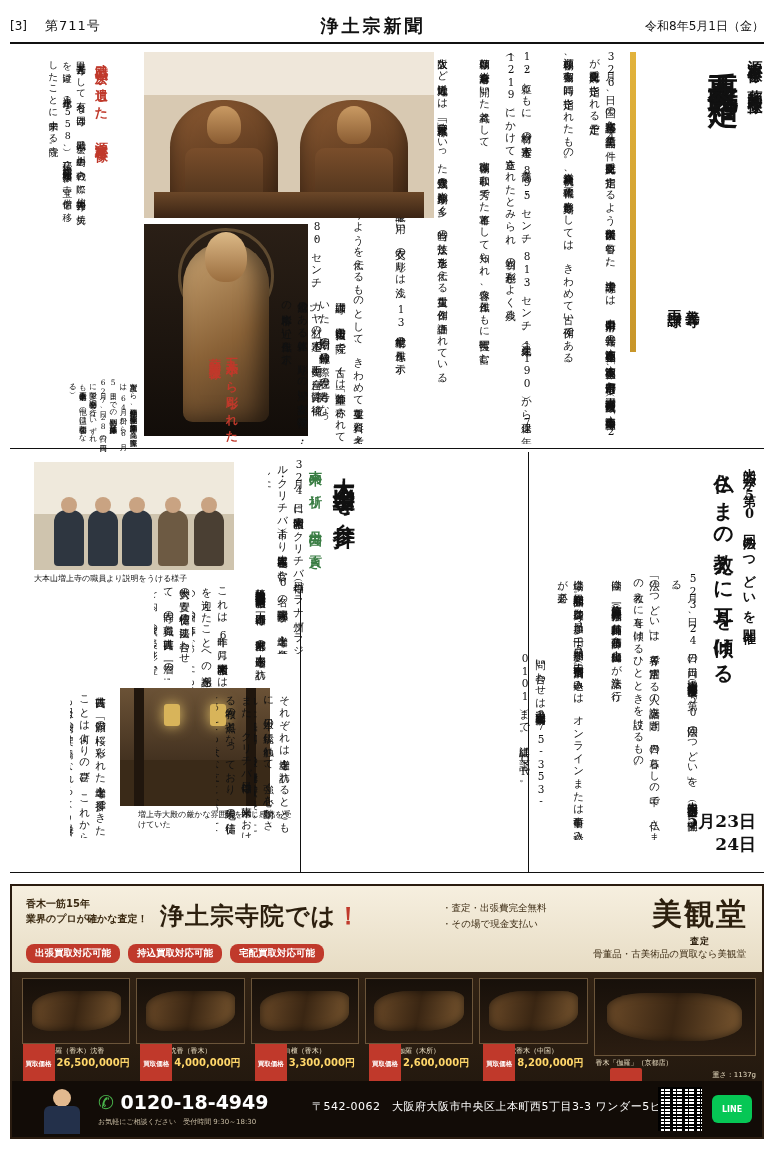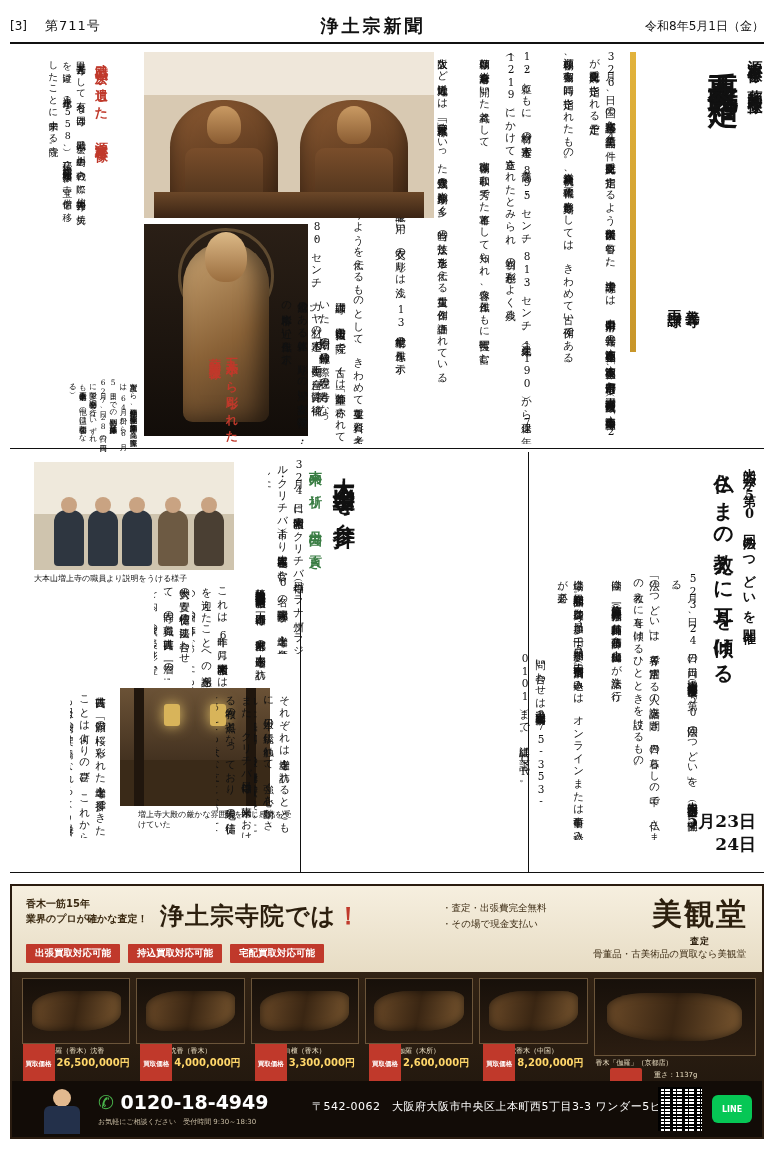--- a/index.html
+++ b/index.html
@@ -197,21 +197,21 @@
   }
   .ad-top { position:absolute; left:0; top:0; width:100%; height:86px;
     background:linear-gradient(#f6efdf,#e7dcc4); color:#3b2a12; }
   .ad-kohboku { position:absolute; left:14px; top:10px; font-size:10px; line-height:1.5; font-weight:bold; }
   .ad-bigtext { position:absolute; left:148px; top:14px; font-size:24px; font-weight:bold; letter-spacing:1px; color:#2c1f0e; }
   .ad-bigtext .ex { color:#c0392b; }
   .ad-bullets { position:absolute; left:430px; top:14px; font-size:9.5px; line-height:1.7; }
   .ad-brand { position:absolute; right:14px; top:8px; font-size:30px; font-weight:bold; letter-spacing:2px; color:#2c1f0e; }
   .ad-brand small { font-size:9px; display:block; text-align:center; letter-spacing:1px; }
   .ad-tags { position:absolute; left:14px; top:58px; display:flex; gap:8px; }
-  .ad-tag { background:#c0392b; color:#fff; font-size:9.5px; padding:3px 9px; border-radius:1px; font-weight:bold; }
+  .ad-tag { background:#c0392b; color:#fff; font-size:9.5px; padding:3px 9px; border-radius:8px; font-weight:bold; }
   .ad-note { position:absolute; right:16px; top:62px; font-size:9.5px; color:#3b2a12; }
 
   .ad-items { position:absolute; left:10px; top:92px; width:734px; height:96px; display:flex; gap:6px; }
   .ad-item { flex:1; position:relative; }
   .ad-item.big { flex:1.5; }
   .ad-img {
     height:66px; border:1px solid #6b553a; background:linear-gradient(#17100a,#2b1d11);
     position:relative; overflow:hidden;
   }
   .wood {
@@ -408,21 +408,21 @@
             <div class="wood"></div>
           </div>
         <div class="ad-lbl">沈香木（中国）</div>
         <div class="ad-price"><span class="tag">買取価格</span><span>8,200,000円</span></div>
       </div>
       <div class="ad-item big">
         <div class="ad-img" style="height:78px;">
             <div class="wood" style="border-radius:30% 40% 36% 44%;"></div>
           </div>
         <div class="ad-lbl" style="text-align:left; padding-left:2px;">香木「伽羅」（京都店）</div>
-        <div class="ad-lbl" style="text-align:center; padding-left:2px;">重さ：1137g</div>
+        <div class="ad-lbl" style="text-align:right; padding-left:2px;">重さ：1137g</div>
         <div class="ad-price" style="font-size:12px;"><span class="tag">買取価格</span><span>135,880,000円</span></div>
       </div>
     </div>
 
     <div class="ad-footer">
       <div class="ad-person">
         <div class="head"></div>
           <div class="body"></div>
       </div>
       <div class="ad-tel">

